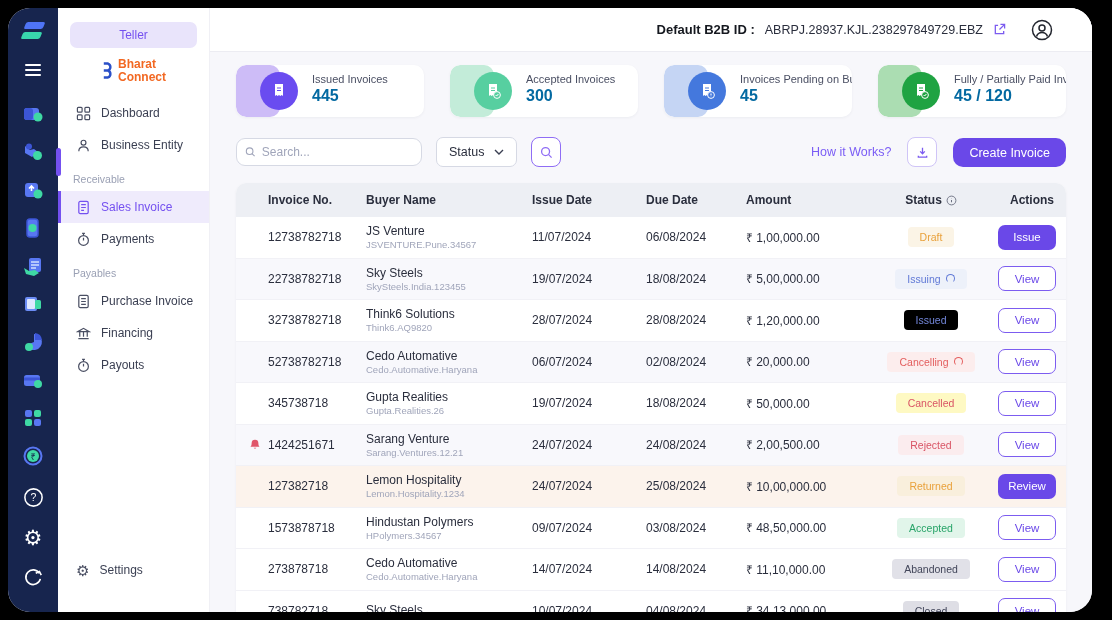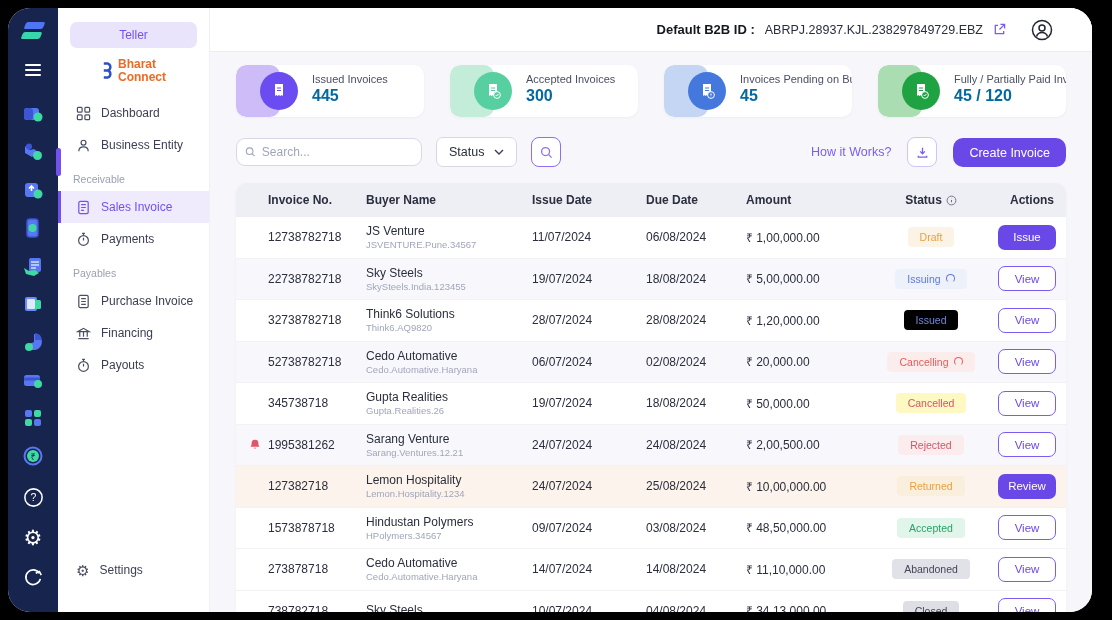--- a/index.html
+++ b/index.html
@@ -526,21 +526,21 @@
         </div>
 
         <div class="tr row alt">
           <div class="td c-inv">
             <span class="bell">
                 <svg width="12" height="12" viewBox="0 0 16 16">
                   <path fill="#e0556a" d="M8 1a4.5 4.5 0 0 0-4.5 4.5c0 3-1 4-1.5 4.8h12c-.5-.8-1.5-1.8-1.5-4.8A4.5 4.5 0 0 0 8 1z"></path>
                   <path fill="#e0556a" d="M6.3 11.5a1.8 1.8 0 0 0 3.4 0z"></path>
                 </svg>
               </span>
-            <span>1995381262</span>
+            <span>1424251671</span>
           </div>
           <div class="td">
               <div class="bname">Sarang Venture</div>
               <div class="bsub">Sarang.Ventures.12.21</div>
             </div>
           <div class="td">24/07/2024</div>
           <div class="td">24/08/2024</div>
           <div class="td">₹ 2,00,500.00</div>
           <div class="td c-status">
               <span class="badge b-rejected">

